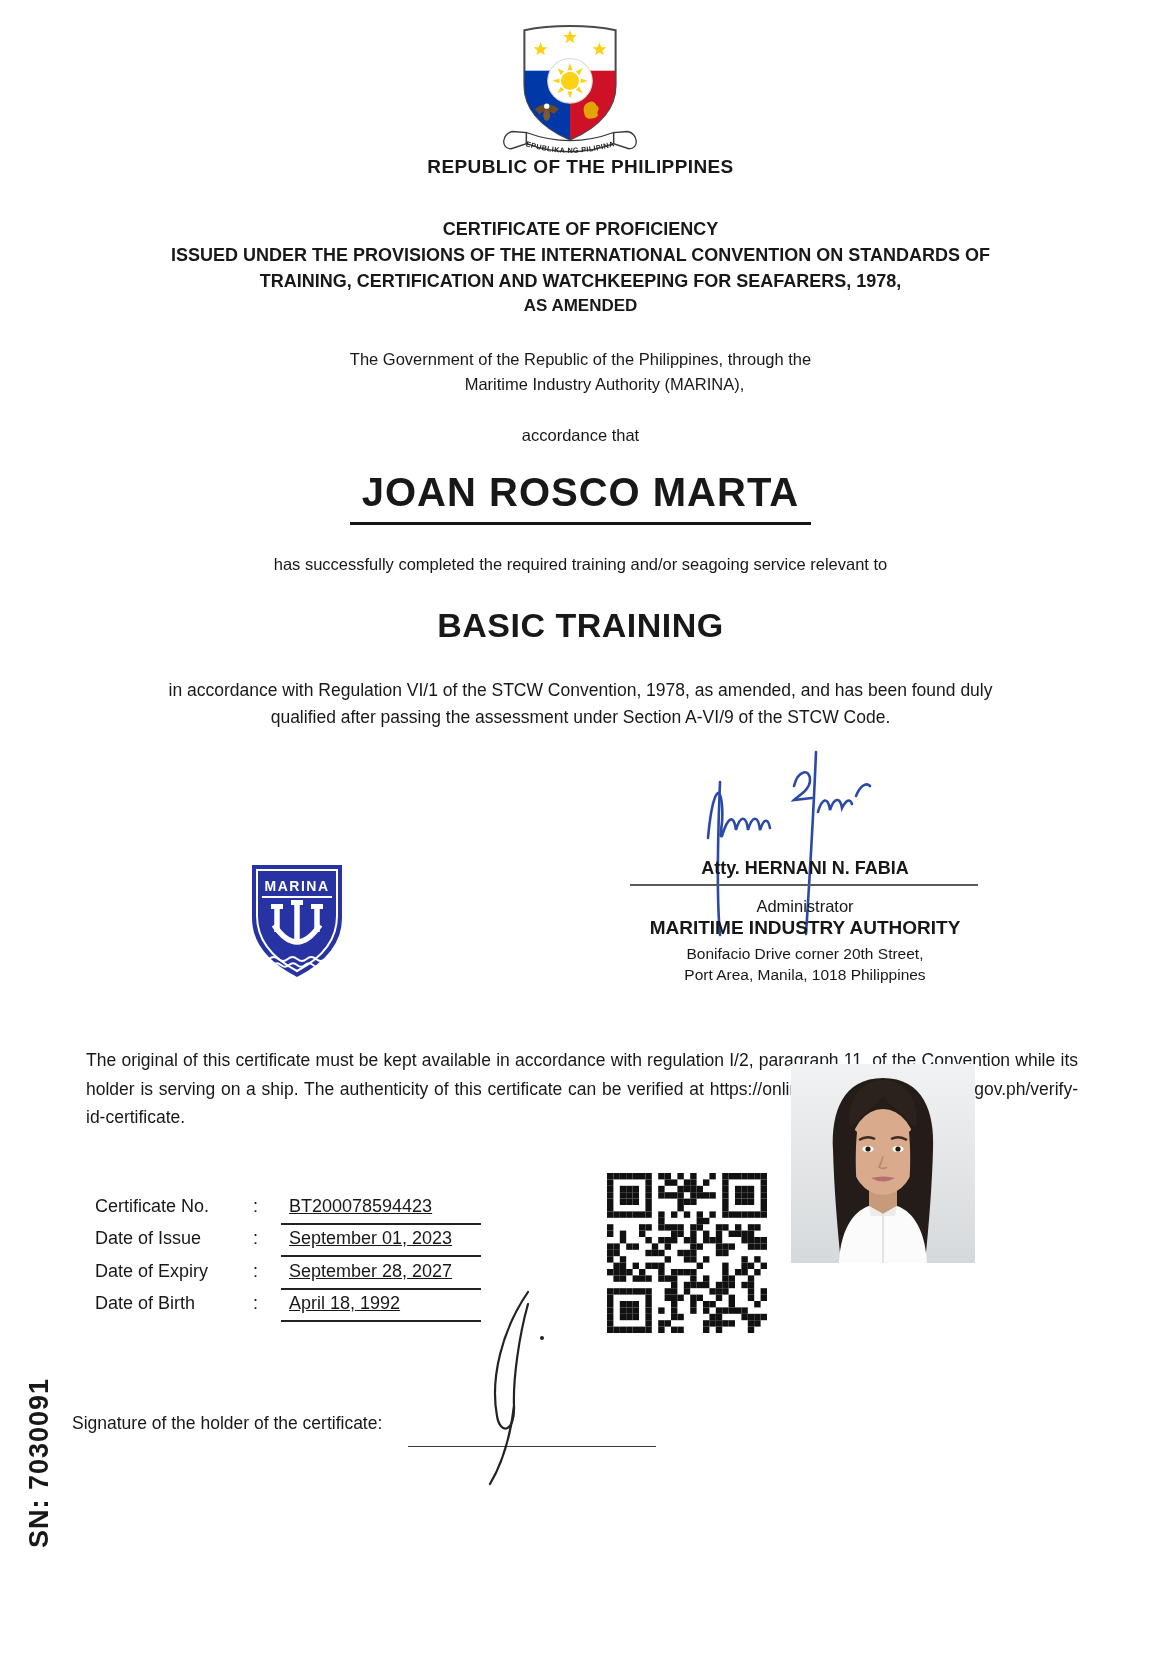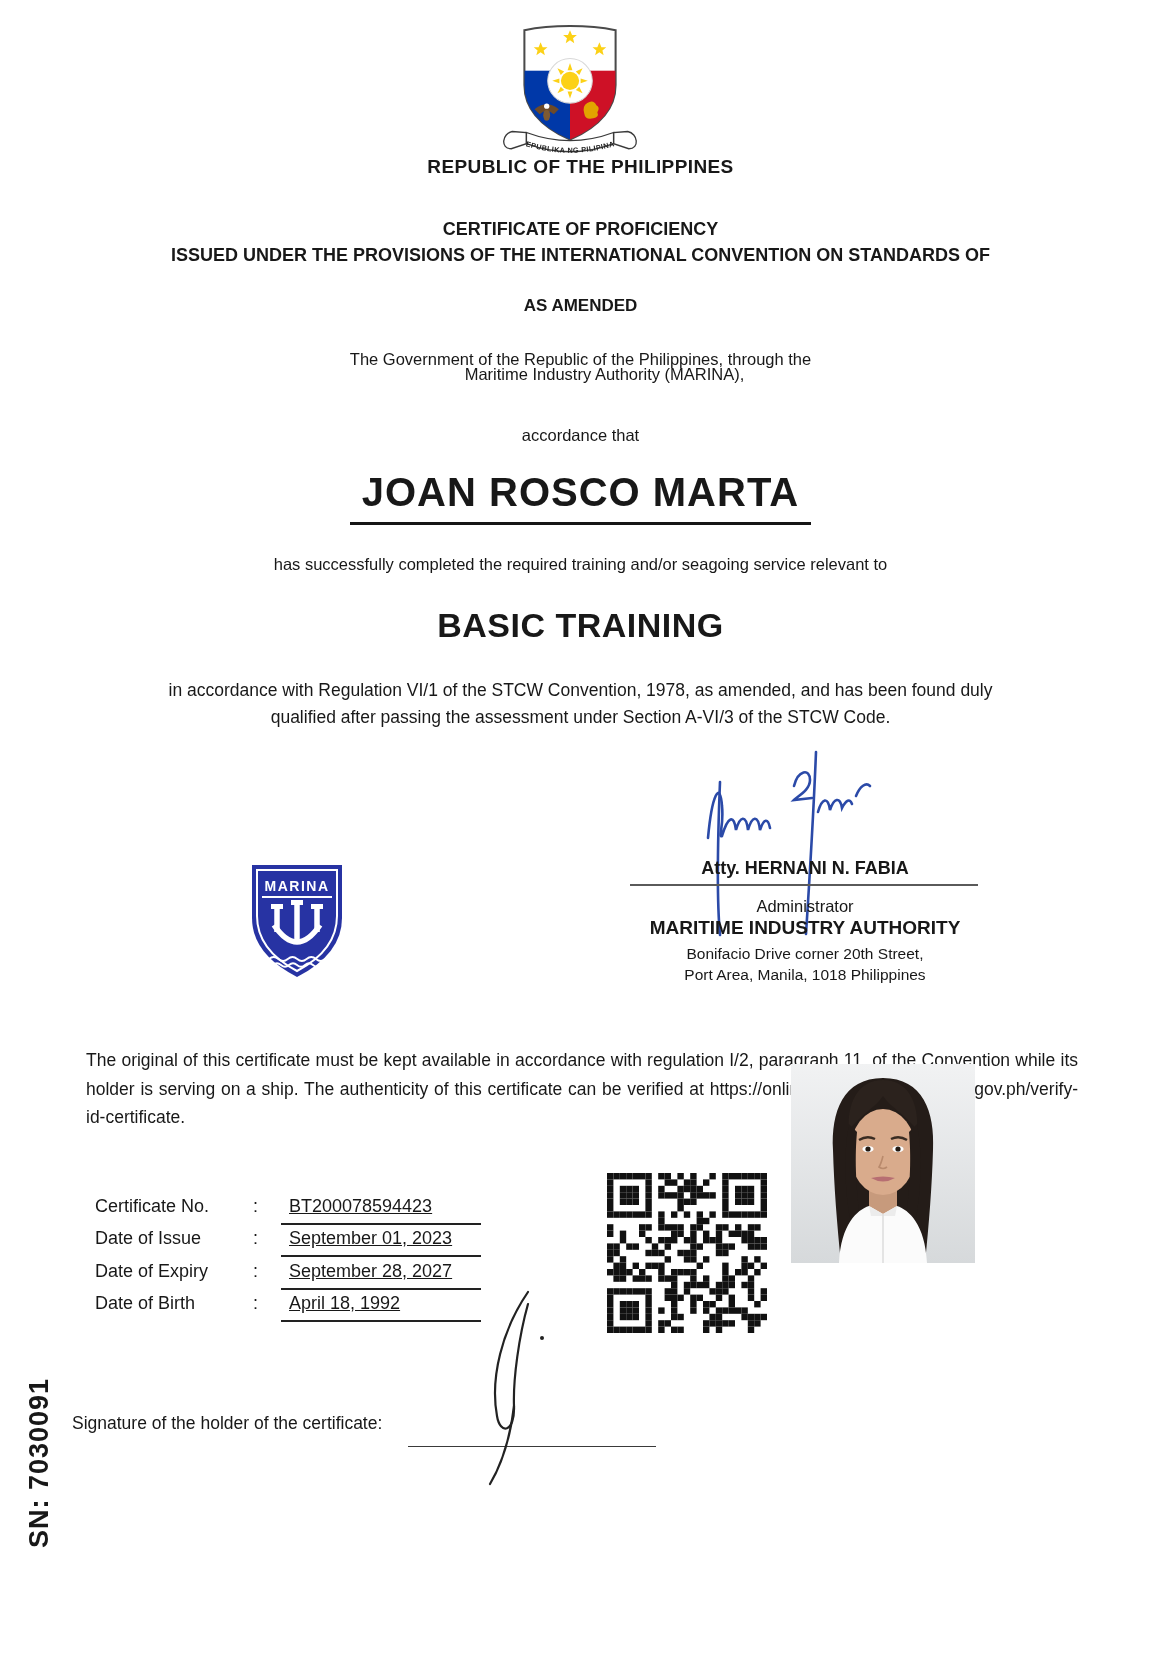--- a/index.html
+++ b/index.html
@@ -10,21 +10,21 @@
   }
   .abs { position:absolute; }
   .ctr { left:0; width:100%; text-align:center; }
   .b { font-weight:bold; }
   .country   { top:156px; font-size:19px; letter-spacing:.4px; }
   .certtitle { top:219px; font-size:18px; }
   .sub1 { top:245px; font-size:18px; }
   .sub2 { top:271px; font-size:18px; }
   .sub3 { top:296px; font-size:17px; }
   .gov1 { top:350px; font-size:16.5px; }
-  .gov2 { top:365px; font-size:16.5px;padding-left:48px; }
+  .gov2 { top:375px; font-size:16.5px;padding-left:48px; }
   .certifies { top:426px; font-size:16.5px; }
   .holder-name { top:470px; font-size:40px; }
   .holder-name span { display:inline-block; border-bottom:3px solid #151515; padding:0 12px 7px 12px; letter-spacing:1px; }
   .completion { top:555px; font-size:16.5px; }
   .course { top:606px; font-size:34px; letter-spacing:.5px; }
   .accord1 { top:680px; font-size:17.5px; }
   .accord2 { top:707px; font-size:17.5px; }
   .sig-block-text { left:615px; width:380px; text-align:center; }
   .sig-name { top:858px; font-size:18px; }
   .sig-rule { left:630px; top:884px; width:348px; border-top:2px solid #5a5a5a; }
@@ -115,34 +115,35 @@
       <path d="M32 107 Q75 123 118 107 L118 118 Q75 134 32 118 Z" fill="#ffffff" stroke="#3a3a3a" stroke-width="1.3"></path>
       <text font-size="7.2" font-weight="bold" letter-spacing=".4" fill="#222">
         <textPath href="#bannerArc" startOffset="50%" text-anchor="middle">REPUBLIKA NG PILIPINAS</textPath>
       </text>
     </g>
   </svg>
 
   <div class="abs ctr b country">REPUBLIC OF THE PHILIPPINES</div>
   <div class="abs ctr b certtitle">CERTIFICATE OF PROFICIENCY</div>
   <div class="abs ctr b sub1">ISSUED UNDER THE PROVISIONS OF THE INTERNATIONAL CONVENTION ON STANDARDS OF</div>
+  <div class="abs ctr b sub2">TRAINING, CERTIFICATION AND WATCHKEEPING FOR SEAFARERS, 1978,</div>
   <div class="abs ctr b sub3">AS AMENDED</div>
 
   <div class="abs ctr gov1">The Government of the Republic of the Philippines, through the</div>
   <div class="abs ctr gov2">Maritime Industry Authority (MARINA),</div>
   <div class="abs ctr certifies">accordance that</div>
 
   <div class="abs ctr b holder-name">
     <span>JOAN ROSCO MARTA</span>
   </div>
 
   <div class="abs ctr completion">has successfully completed the required training and/or seagoing service relevant to</div>
   <div class="abs ctr b course">BASIC TRAINING</div>
   <div class="abs ctr accord1">in accordance with Regulation VI/1 of the STCW Convention, 1978, as amended, and has been found duly</div>
-  <div class="abs ctr accord2">qualified after passing the assessment under Section A-VI/3 of the STCW Code.</div>
+  <div class="abs ctr accord2">qualified after passing the assessment under Section A-VI/9 of the STCW Code.</div>
 
   <svg class="abs" style="left:247px; top:862px;" width="100" height="118" viewBox="0 0 100 118">
     <path d="M5 3 H95 V56 Q95 92 50 115 Q5 92 5 56 Z" fill="#2733a3"></path>
     <path d="M10 8 H90 V54 Q90 88 50 109 Q10 88 10 54 Z" fill="none" stroke="#ffffff" stroke-width="2"></path>
     <text x="50" y="29" text-anchor="middle" font-size="14" font-weight="bold" letter-spacing="1.5" fill="#ffffff">MARINA</text>
     <path d="M15 35 H85" stroke="#ffffff" stroke-width="2"></path>
     <g stroke="#ffffff" stroke-width="5.5" fill="none">
       <path d="M30 46 V70"></path>
       <path d="M50 42 V82"></path>
       <path d="M70 46 V70"></path>

